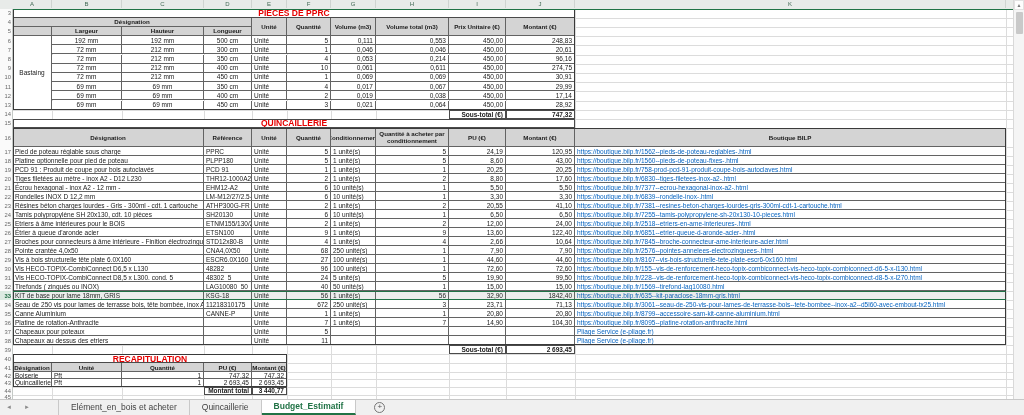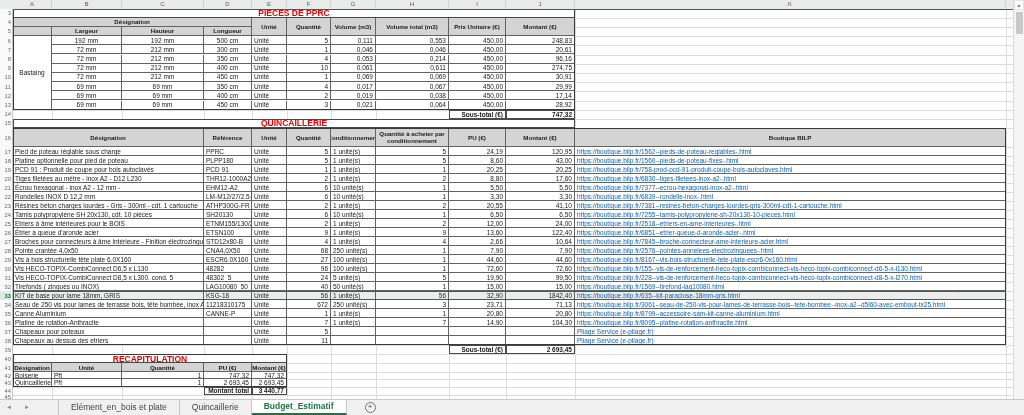--- a/index.html
+++ b/index.html
@@ -496,20 +496,20 @@
 
   <div class="vscroll">
     <div class="varrow">▲</div>
     <div class="vthumb"></div>
   </div>
 
   <div class="tabbar">
     <span class="navarr">◄</span>
     <span class="navarr">►</span>
     <span class="navsp"></span>
-    <div class="tab">Elément_en_bois et plate</div>
+    <div class="tab">Elément_en_bois et acheter</div>
     <div class="tab">Quincaillerie</div>
     <div class="tab active">Budget_Estimatif</div>
     <div class="addsheet">
         <span class="addcirc">+</span>
       </div>
   </div>
 </div>
 
 </body></html>

